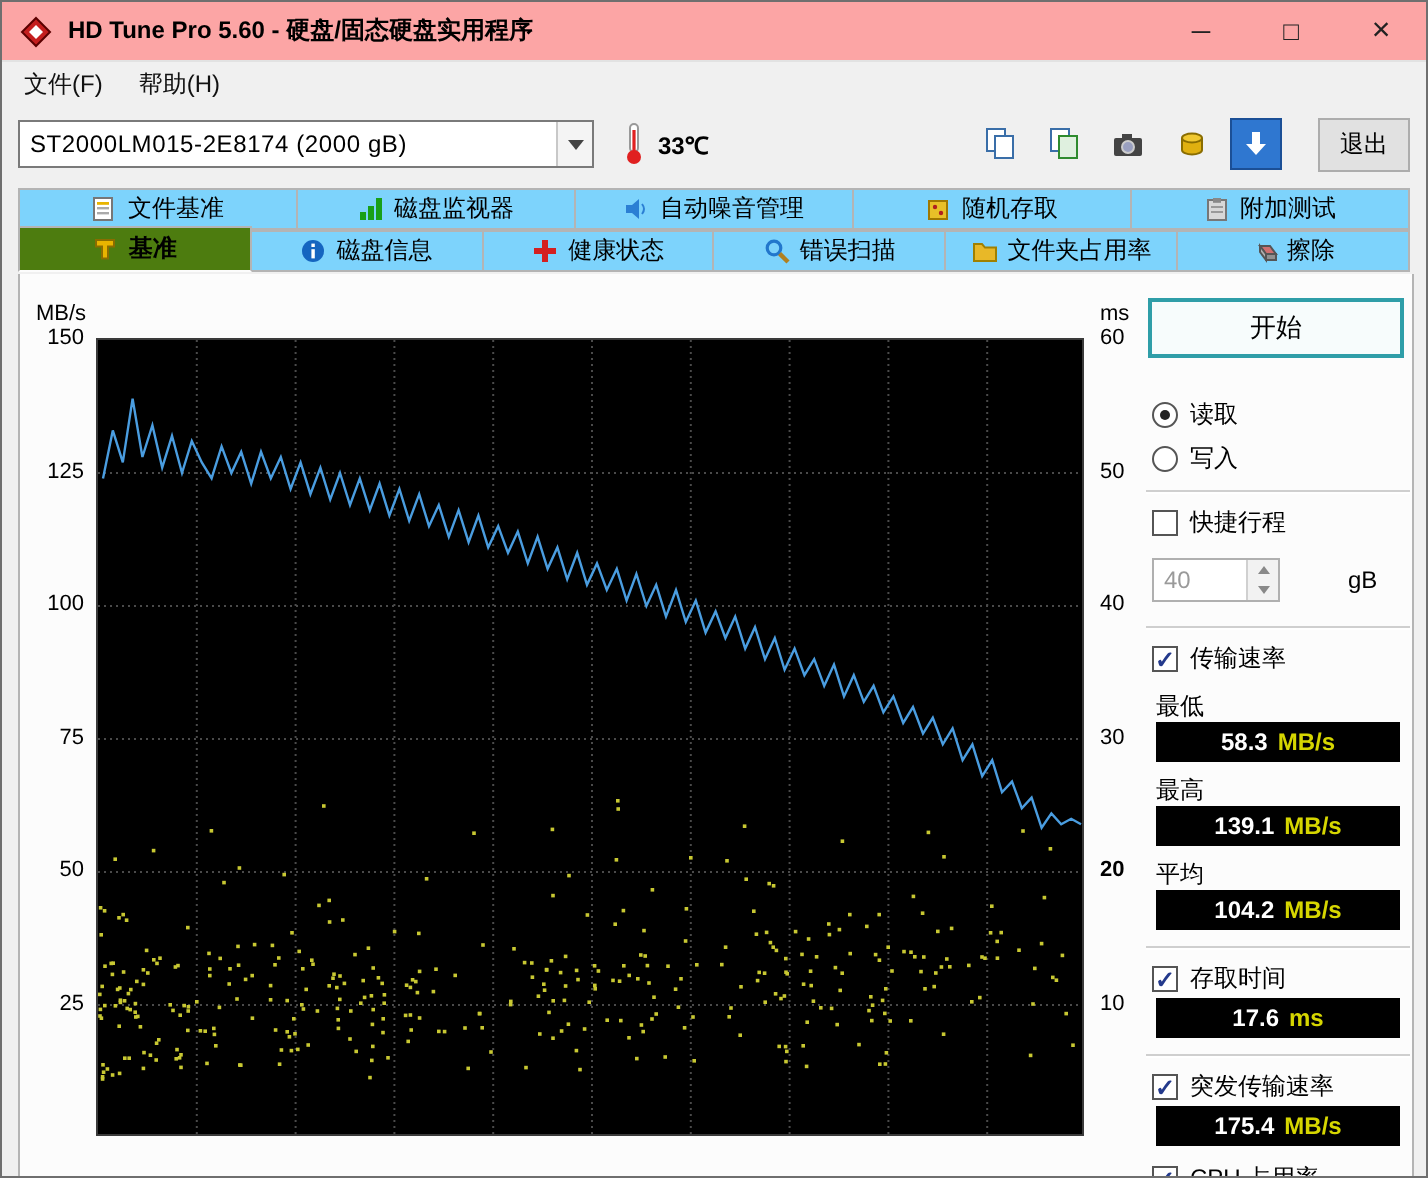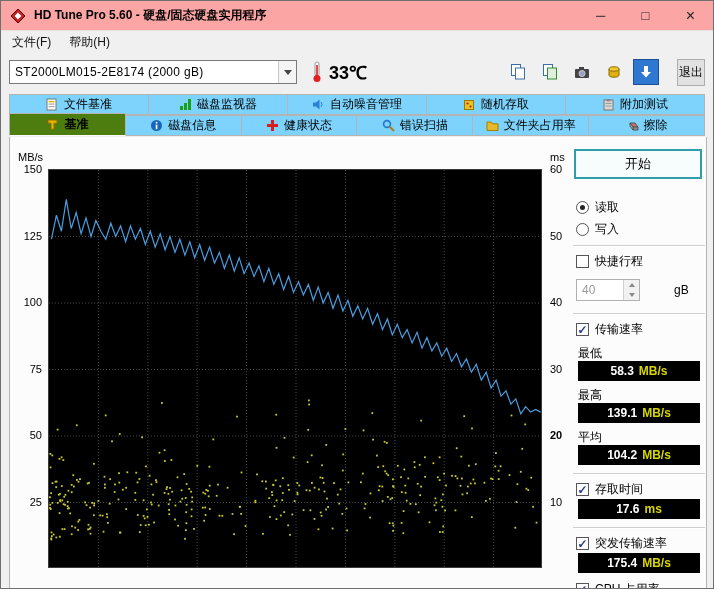--- a/index.html
+++ b/index.html
@@ -17,25 +17,25 @@
   .menubar{height:23px;display:flex;align-items:center;background:#f0f0f0;padding-left:2px}
   .menu-item{font-size:12px;padding:3px 9px;color:#111}
 
   
   .toolbar{height:36px;display:flex;align-items:center;padding:0 8px;gap:6px}
   .combo{width:288px;height:24px;background:#fff;border:1px solid #7a7a7a;display:flex;align-items:center;flex:none}
   .combo-text{flex:1;font-size:12px;padding:0 5px;white-space:nowrap;overflow:hidden;letter-spacing:.3px}
   .combo-arrow{width:18px;height:100%;display:flex;align-items:center;justify-content:center;border-left:1px solid #c8c8c8;background:#f4f4f4}
   .combo-arrow::after{content:"";border-left:4px solid transparent;border-right:4px solid transparent;border-top:5px solid #444}
   .therm{margin-left:8px;flex:none}
-  .temp-label{font-size:18px;font-weight:600;color:#000;margin-right:40px}
+  .temp-label{font-size:12px;font-weight:600;color:#000;margin-right:40px}
   .tb-spacer{flex:1}
   .iconbtn{width:26px;height:26px;display:flex;align-items:center;justify-content:center;border:1px solid transparent;flex:none}
   .dl-btn{width:26px;height:26px;background:#2f77d0;border:1px solid #1b4f96;display:flex;align-items:center;justify-content:center;flex:none}
-  .exit-btn{width:28px;height:27px;margin-left:12px;background:#e1e1e1;border:1px solid #adadad;font-size:12px;display:flex;align-items:center;justify-content:center;flex:none}
+  .exit-btn{width:46px;height:27px;margin-left:12px;background:#e1e1e1;border:1px solid #adadad;font-size:12px;display:flex;align-items:center;justify-content:center;flex:none}
 
   
   .tabrow{display:flex;padding:0 8px;position:relative}
   .tabrow.r1{margin-top:4px}
   .tab{flex:1;height:21px;display:flex;align-items:center;justify-content:center;gap:5px;font-size:12px;
        background:#7dd3fc;border:1px solid #b4b4b4;margin-left:-1px;white-space:nowrap;position:relative}
   .tab:first-child{margin-left:0}
   .tab.active{background:#4d7c0f;border-bottom-color:#fcfcfc;z-index:3;height:23px;margin-top:-2px;font-weight:600}
   .ticon{display:flex;align-items:center;flex:none}
 

